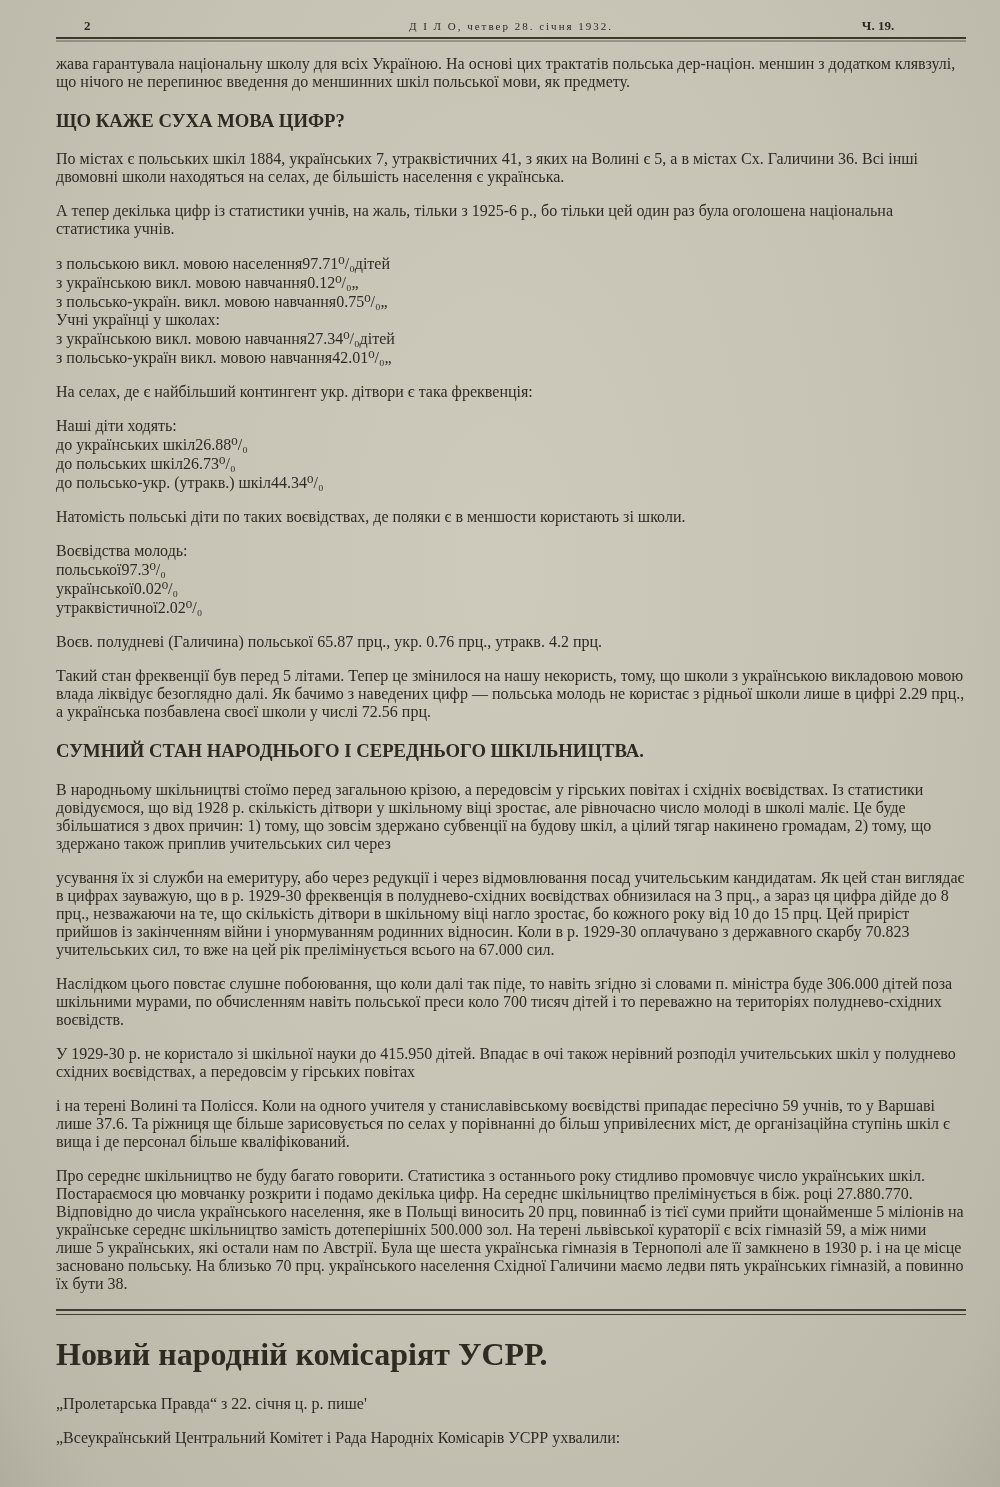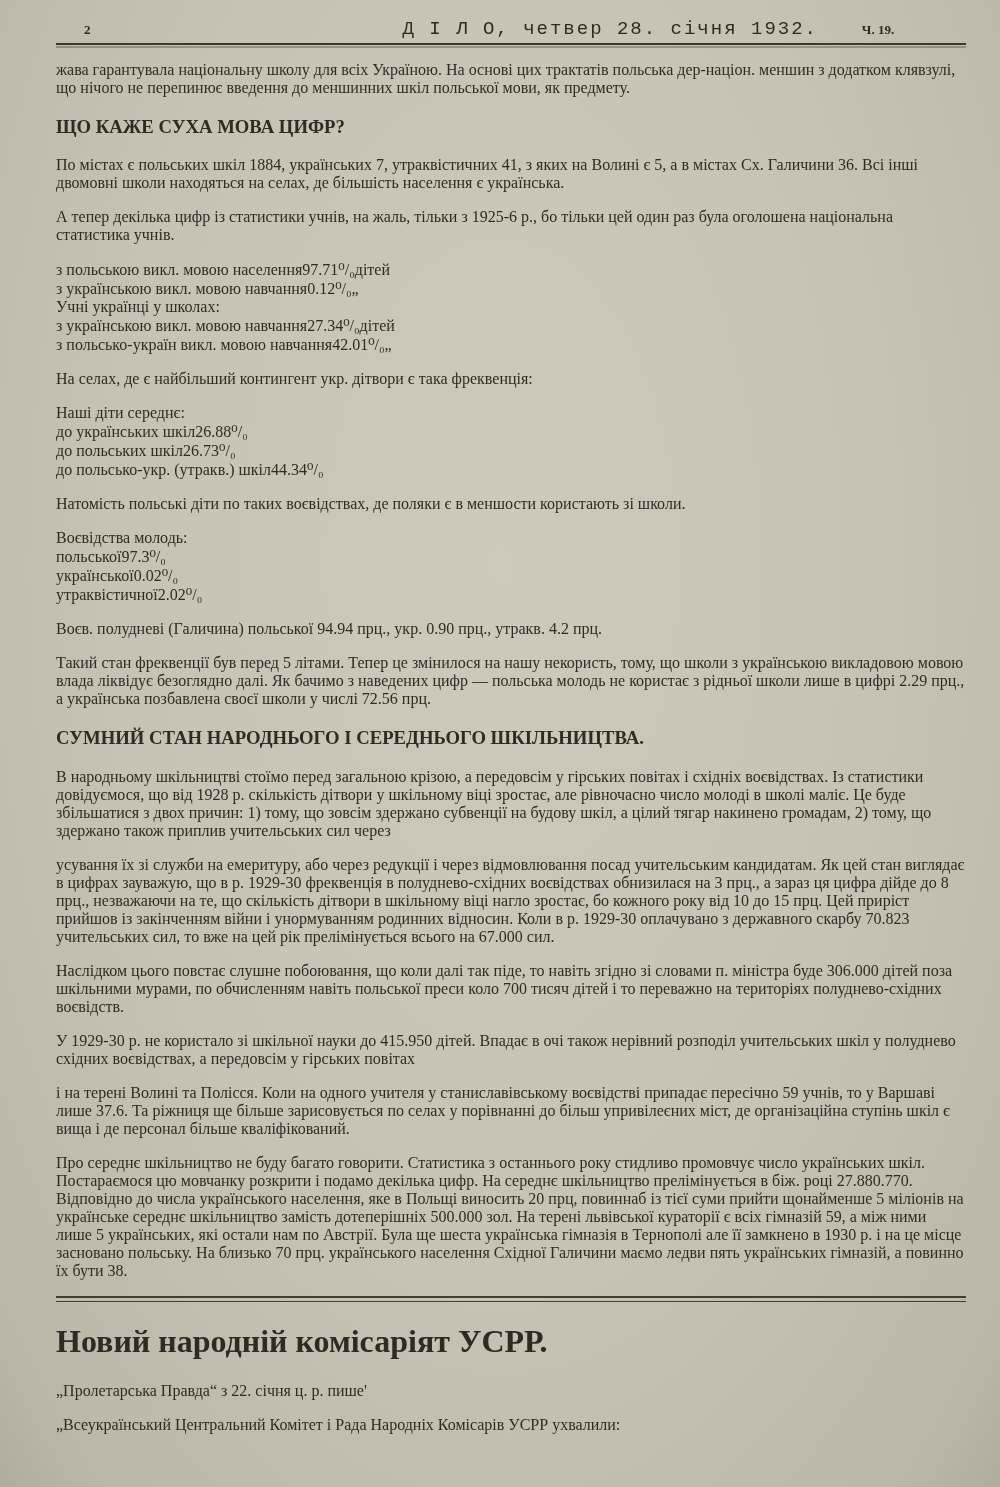--- a/index.html
+++ b/index.html
@@ -8,21 +8,21 @@
     box-sizing:border-box;width:1000px;height:1487px;
     padding:10px 34px 8px 56px;
     background:radial-gradient(ellipse at 50% 38%,#cdc9bb 0%,#c7c3b4 55%,#bcb8a9 90%,#b1ad9e 100%);
     color:#2e2b23;
     font-family:"Liberation Serif","DejaVu Serif",serif;
     position:relative;
   }
   
   .hdr{display:flex;align-items:baseline;font-size:13px;padding:8px 28px 3px 28px;}
   .hdr .pgno{width:120px;font-weight:bold;}
-  .hdr .mast{flex:1;text-align:right;letter-spacing:2px;font-size:19px;font-family:Liberation Mono, monospace;}
+  .hdr .mast{flex:1;text-align:center;letter-spacing:2px;font-size:11px;}
   .hdr .iss{width:120px;text-align:center;font-weight:bold;}
   .hrule{height:2px;background:#3c382d;box-shadow:0 3px 0 rgba(60,56,45,.35);}
   .hrule2{height:3px;border-top:2px solid #413d31;border-bottom:1px solid #413d31;margin:4px 0;}</style>
 </head>
 <body>
 
 <div class="page">
 
   <div class="hdr">
     <span class="pgno">2</span>
@@ -34,41 +34,42 @@
   <div class="top-section">
 
     <div class="colA bt">
       <p class="noindent">жава гарантувала національну школу для всіх Україною. На основі цих трактатів польська дер-націон. меншин з додатком клявзулі, що нічого не перепинює введення до меншинних шкіл польської мови, як предмету.</p>
       <h3>ЩО КАЖЕ СУХА МОВА ЦИФР?</h3>
       <p>По містах є польських шкіл 1884, українських 7, утраквістичних 41, з яких на Волині є 5, а в містах Сх. Галичини 36. Всі інші двомовні школи находяться на селах, де більшість населення є українська.</p>
       <p>А тепер декілька цифр із статистики учнів, на жаль, тільки з 1925-6 р., бо тільки цей один раз була оголошена національна статистика учнів.</p>
       <div>
           <div class="stat-row"><span class="sl">з польською викл. мовою населення</span><span class="sv">97.71⁰/₀</span><span class="su">дітей</span></div>
           <div class="stat-row"><span class="sl">з українською викл. мовою навчання</span><span class="sv">0.12⁰/₀</span><span class="su">„</span></div>
+          <div class="stat-row"><span class="sl">з польсько-україн. викл. мовою навчання</span><span class="sv">0.75⁰/₀</span><span class="su">„</span></div>
         </div>
       <div class="stat-title ital">Учні українці у школах:</div>
       <div>
           <div class="stat-row"><span class="sl">з українською викл. мовою навчання</span><span class="sv">27.34⁰/₀</span><span class="su">дітей</span></div>
           <div class="stat-row"><span class="sl">з польсько-україн викл. мовою навчання</span><span class="sv">42.01⁰/₀</span><span class="su">„</span></div>
         </div>
       <p>На селах, де є найбільший контингент укр. дітвори є така фреквенція:</p>
-      <div class="stat-title">Наші діти середнє:</div>
+      <div class="stat-title">Наші діти ходять:</div>
       <div class="narrow">
           <div class="stat-row"><span class="sl">до українських шкіл</span><span class="sv">26.88⁰/₀</span><span class="su"></span></div>
           <div class="stat-row"><span class="sl">до польських шкіл</span><span class="sv">26.73⁰/₀</span><span class="su"></span></div>
           <div class="stat-row"><span class="sl">до польсько-укр. (утракв.) шкіл</span><span class="sv">44.34⁰/₀</span><span class="su"></span></div>
         </div>
       <p>Натомість польські діти по таких воєвідствах, де поляки є в меншости користають зі школи.</p>
       <div class="stat-title">Воєвідства молодь:</div>
       <div class="narrow2">
           <div class="stat-row"><span class="sl">польської</span><span class="sv">97.3⁰/₀</span><span class="su"></span></div>
           <div class="stat-row"><span class="sl">української</span><span class="sv">0.02⁰/₀</span><span class="su"></span></div>
           <div class="stat-row"><span class="sl">утраквістичної</span><span class="sv">2.02⁰/₀</span><span class="su"></span></div>
         </div>
-      <p>Воєв. полудневі (Галичина) польської 94.94 прц., укр. 0.90 прц., утракв. 4.2 прц.</p>
+      <p>Воєв. полудневі (Галичина) польської 65.87 прц., укр. 0.76 прц., утракв. 4.2 прц.</p>
       <p>Такий стан фреквенції був перед 5 літами. Тепер це змінилося на нашу некористь, тому, що школи з українською викладовою мовою влада ліквідує безоглядно далі. Як бачимо з наведених цифр — польська молодь не користає з рідньої школи лише в цифрі 2.29 прц., а українська позбавлена своєї школи у числі 72.56 прц.</p>
       <h3>СУМНИЙ СТАН НАРОДНЬОГО І СЕРЕДНЬОГО ШКІЛЬНИЦТВА.</h3>
       <p>В народньому шкільництві стоїмо перед загальною крізою, а передовсім у гірських повітах і східніх воєвідствах. Із статистики довідуємося, що від 1928 р. скількість дітвори у шкільному віці зростає, але рівночасно число молоді в школі маліє. Це буде збільшатися з двох причин: 1) тому, що зовсім здержано субвенції на будову шкіл, а цілий тягар накинено громадам, 2) тому, що здержано також приплив учительських сил через</p>
     </div>
 
     <div class="vdiv"></div>
 
     <div class="right-region">
 
       <div class="two-col cont bt">

